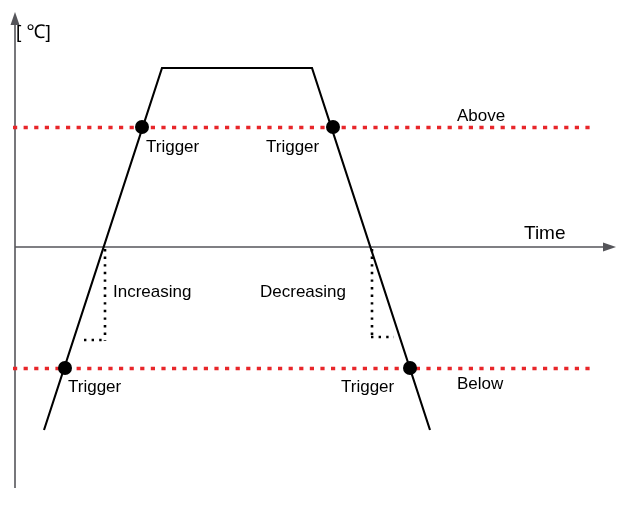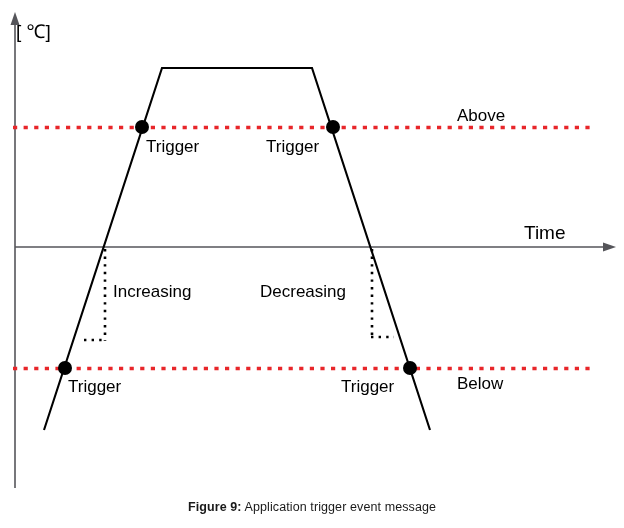--- a/index.html
+++ b/index.html
@@ -107,17 +107,14 @@
     <circle cx="65" cy="368" r="7" fill="#000000"></circle>
     <circle cx="410" cy="368" r="7" fill="#000000"></circle>
 
     <text class="svg-label label-trigger" x="146" y="152">Trigger</text>
     <text class="svg-label label-trigger" x="266" y="152">Trigger</text>
     <text class="svg-label label-trigger" x="68" y="392">Trigger</text>
     <text class="svg-label label-trigger" x="341" y="392">Trigger</text>
 
   </svg>
 
-  <div class="figure-caption">
-    <span class="caption-label">Figure 9:</span><span> </span><span class="caption-text">Application trigger event message</span>
-  </div>
 
 </div>
 
 </body></html>

